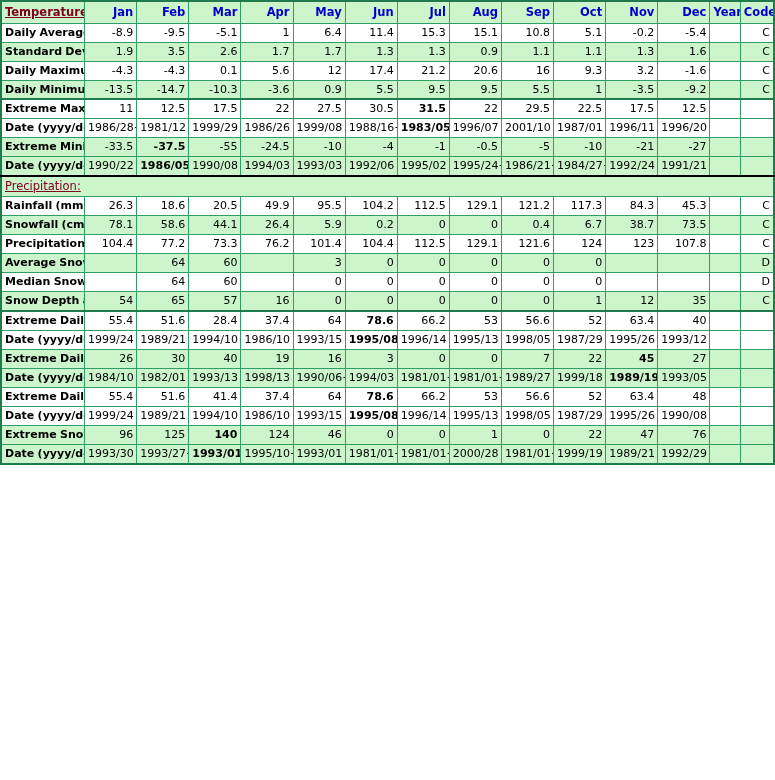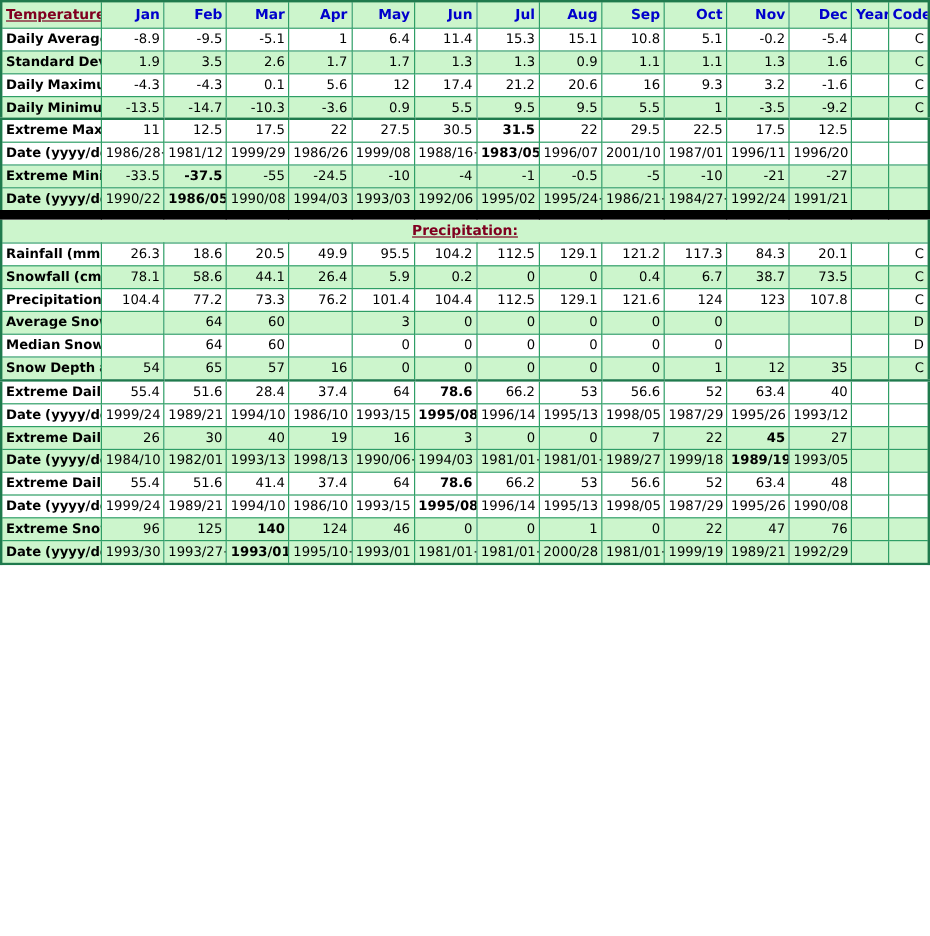--- a/index.html
+++ b/index.html
@@ -39,25 +39,25 @@
   }
   tr.hdr td.sect {
     text-align: left;
     color: #800020;
     text-decoration: underline;
   }
   
   tr.section td {
     background: #ccf5cc;
     color: #800020;
-    font-weight: bold;
+    font-weight: normal;
     text-decoration: underline;
-    text-align: center;
+    text-align: left;
     font-size: 11.5px;
-    border-top: 8px solid #000000;
+    border-top: 2px solid #000000;
   }
   
   td.rowlab {
     color: #0000cc;
     font-weight: bold;
     text-align: left;
     white-space: normal;
     font-size: 11.5px;
     word-spacing: -0.5px;
   }
@@ -265,21 +265,21 @@
         <td class="val">18.6</td>
         <td class="val">20.5</td>
         <td class="val">49.9</td>
         <td class="val">95.5</td>
         <td class="val">104.2</td>
         <td class="val">112.5</td>
         <td class="val">129.1</td>
         <td class="val">121.2</td>
         <td class="val">117.3</td>
         <td class="val">84.3</td>
-        <td class="val">20.1</td>
+        <td class="val">45.3</td>
         <td class="val"></td>
         <td class="code">C</td>
       </tr>
       <tr class="shade">
         <td class="rowlab">Snowfall (cm)</td>
         <td class="val">78.1</td>
         <td class="val">58.6</td>
         <td class="val">44.1</td>
         <td class="val">26.4</td>
         <td class="val">5.9</td>

